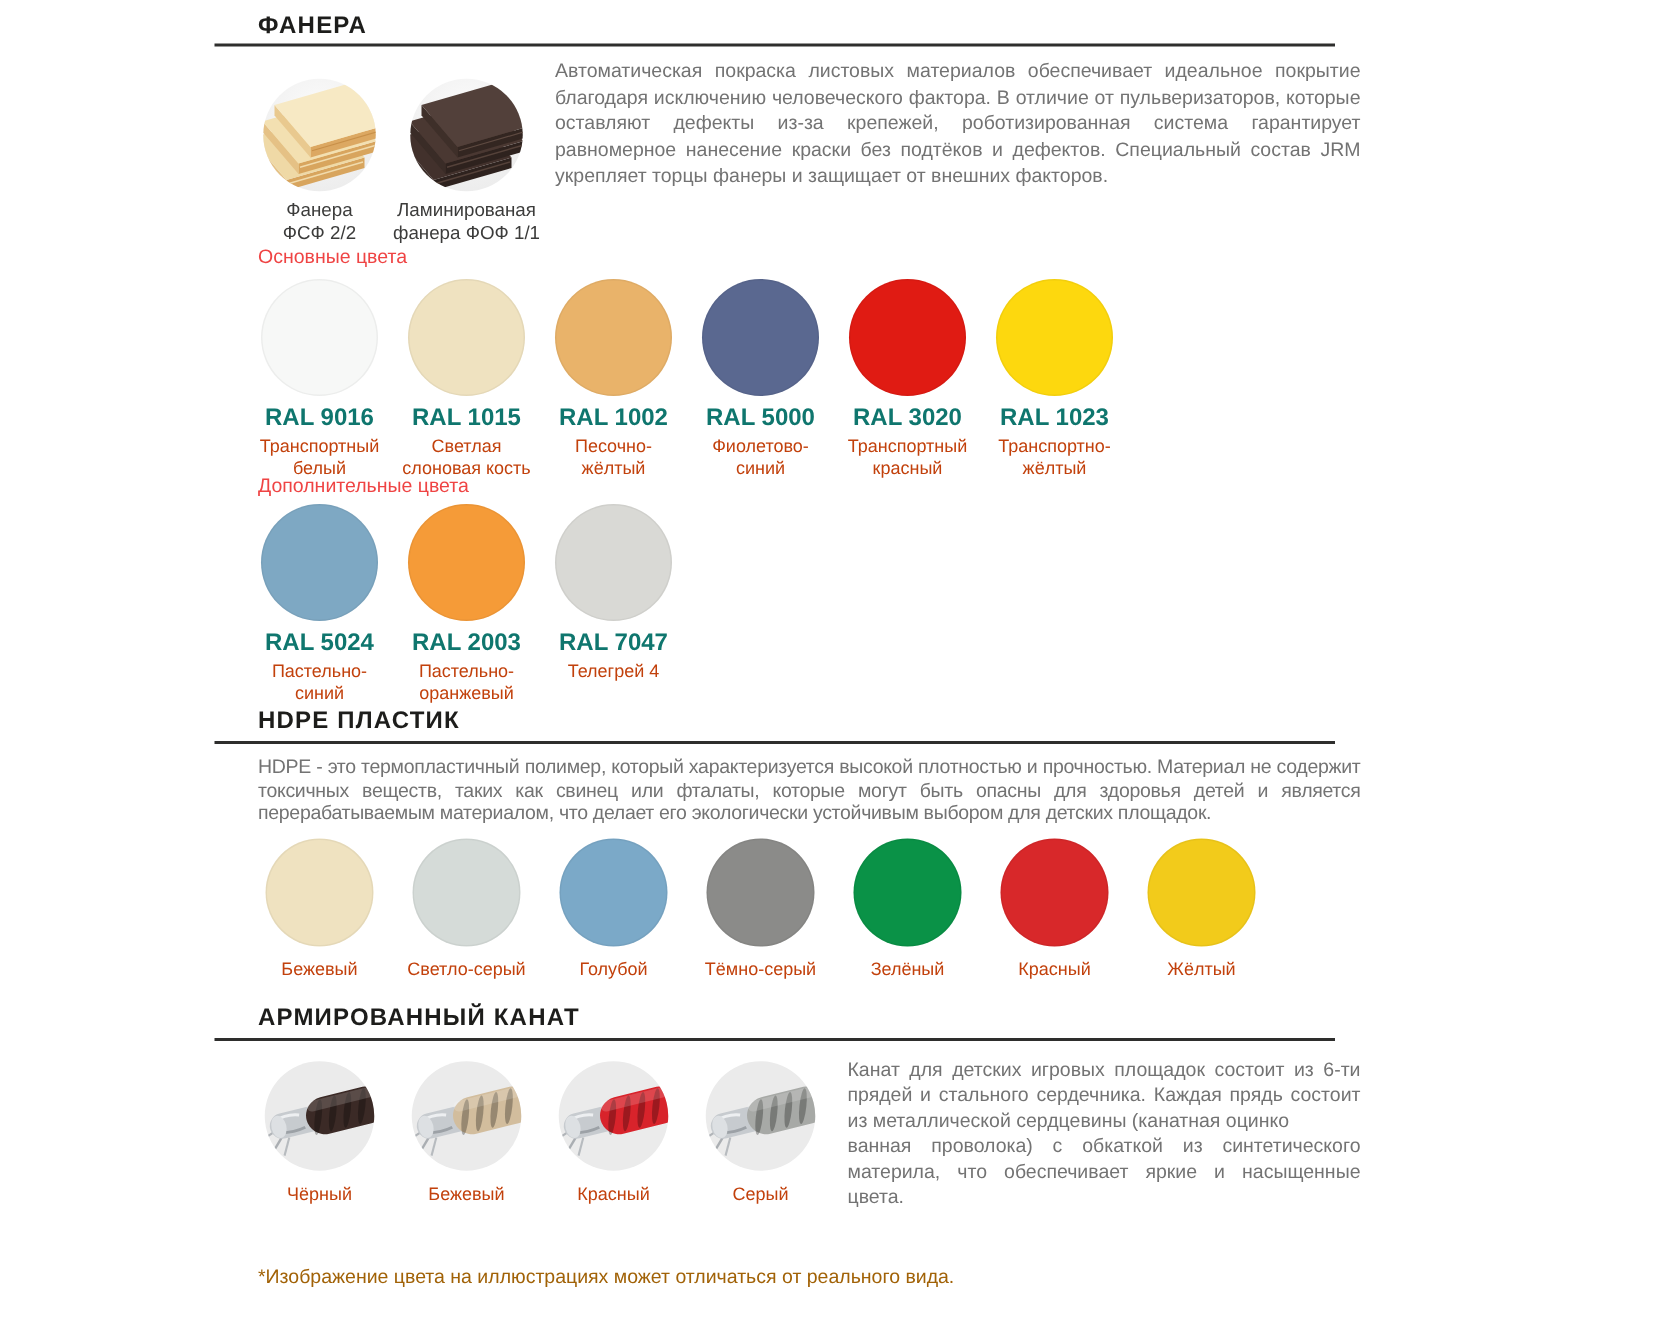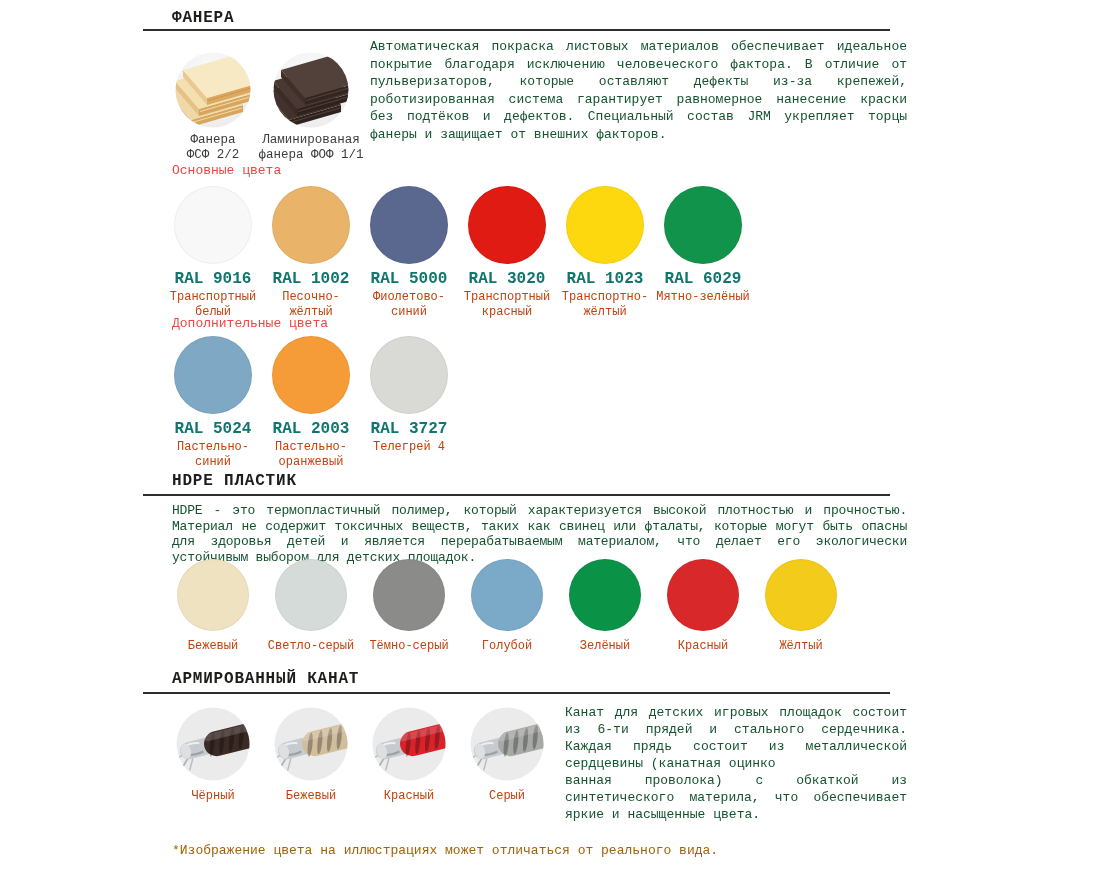--- a/index.html
+++ b/index.html
@@ -1,30 +1,30 @@
 <!DOCTYPE html>
 <html><head>
 <meta charset="utf-8">
 <style>
   html,body{margin:0;padding:0;background:#fff;}
   #page{
     position:relative;
     width:918px;height:879px;
     background:#ffffff;
-    font-family:Liberation Mono, monospace;
+    font-family:Liberation Sans, sans-serif;
     overflow:hidden;
   }
   .abs{position:absolute;}
   .sec-title{
     font-size:16px;font-weight:bold;color:#1d1d1b;
     letter-spacing:0.8px;white-space:nowrap;
   }
   .rule{height:2px;background:#2e2e2d;}
   .para{
-    font-size:13px;line-height:17.5px;color:#14532d;
+    font-size:13px;line-height:17.5px;color:#737373;
     text-align:justify;
   }
   .para.narrowed{letter-spacing:-0.2px;line-height:15.5px;}
   .para.pre{white-space:pre-line;line-height:17px;}
   .row{display:flex;}
   .cell{width:98px;text-align:center;flex:0 0 98px;}
   .circle{
     border-radius:50%;
     margin:0 auto;
     box-shadow:inset 0 0 0 1px rgba(0,0,0,0.045);
@@ -130,20 +130,26 @@
   <div class="abs group-label" style="left:172px;top:163px;">Основные цвета</div>
 
   <div class="abs row" style="left:164px;top:186px;">
     <div class="cell">
       <div class="circle d78" style="background: rgb(247, 248, 247);"></div>
       <div class="ral">RAL 9016</div>
       <div class="cname">Транспортный
 белый</div>
     </div>
     <div class="cell">
+      <div class="circle d78" style="background: rgb(239, 226, 192);"></div>
+      <div class="ral">RAL 1015</div>
+      <div class="cname">Светлая
+слоновая кость</div>
+    </div>
+    <div class="cell">
       <div class="circle d78" style="background: rgb(233, 179, 106);"></div>
       <div class="ral">RAL 1002</div>
       <div class="cname">Песочно-
 жёлтый</div>
     </div>
     <div class="cell">
       <div class="circle d78" style="background: rgb(90, 104, 144);"></div>
       <div class="ral">RAL 5000</div>
       <div class="cname">Фиолетово-
 синий</div>
@@ -153,70 +159,65 @@
       <div class="ral">RAL 3020</div>
       <div class="cname">Транспортный
 красный</div>
     </div>
     <div class="cell">
       <div class="circle d78" style="background: rgb(253, 216, 14);"></div>
       <div class="ral">RAL 1023</div>
       <div class="cname">Транспортно-
 жёлтый</div>
     </div>
-    <div class="cell">
-      <div class="circle d78" style="background: rgb(18, 147, 75);"></div>
-      <div class="ral">RAL 6029</div>
-      <div class="cname">Мятно-зелёный</div>
-    </div>
   </div>
 
   <div class="abs group-label" style="left:172px;top:316px;">Дополнительные цвета</div>
 
   <div class="abs row" style="left:164px;top:336px;">
     <div class="cell">
       <div class="circle d78" style="background: rgb(126, 168, 195);"></div>
       <div class="ral">RAL 5024</div>
       <div class="cname">Пастельно-
 синий</div>
     </div>
     <div class="cell">
       <div class="circle d78" style="background: rgb(245, 155, 56);"></div>
       <div class="ral">RAL 2003</div>
       <div class="cname">Пастельно-
 оранжевый</div>
     </div>
     <div class="cell">
       <div class="circle d78" style="background: rgb(217, 217, 213);"></div>
-      <div class="ral">RAL 3727</div>
+      <div class="ral">RAL 7047</div>
       <div class="cname">Телегрей 4</div>
     </div>
   </div>
 
   <div class="abs sec-title" style="left:172px;top:472px;">HDPE ПЛАСТИК</div>
   <div class="abs rule" style="left:143px;top:494px;width:747px;"></div>
 
   <div class="abs para narrowed" style="left:172px;top:503px;width:735px;">HDPE - это термопластичный полимер, который характеризуется высокой плотностью и прочностью. Материал не содержит токсичных веществ, таких как свинец или фталаты, которые могут быть опасны для здоровья детей и является перерабатываемым материалом, что делает его экологически устойчивым выбором для детских площадок.</div>
 
   <div class="abs row" style="left:164px;top:559px;">
     <div class="cell">
       <div class="circle d72" style="background: rgb(239, 226, 192);"></div>
       <div class="cname solo">Бежевый</div>
     </div>
     <div class="cell">
       <div class="circle d72" style="background: rgb(213, 219, 216);"></div>
       <div class="cname solo">Светло-серый</div>
     </div>
     <div class="cell">
+      <div class="circle d72" style="background: rgb(123, 169, 200);"></div>
+      <div class="cname solo">Голубой</div>
+    </div>
+    <div class="cell">
       <div class="circle d72" style="background: rgb(139, 139, 137);"></div>
       <div class="cname solo">Тёмно-серый</div>
-    </div>
-    <div class="cell">
-      <div class="circle d72" style="background: rgb(123, 169, 200);"></div>
-      <div class="cname solo">Голубой</div>
     </div>
     <div class="cell">
       <div class="circle d72" style="background: rgb(10, 146, 71);"></div>
       <div class="cname solo">Зелёный</div>
     </div>
     <div class="cell">
       <div class="circle d72" style="background: rgb(216, 40, 42);"></div>
       <div class="cname solo">Красный</div>
     </div>
     <div class="cell">

